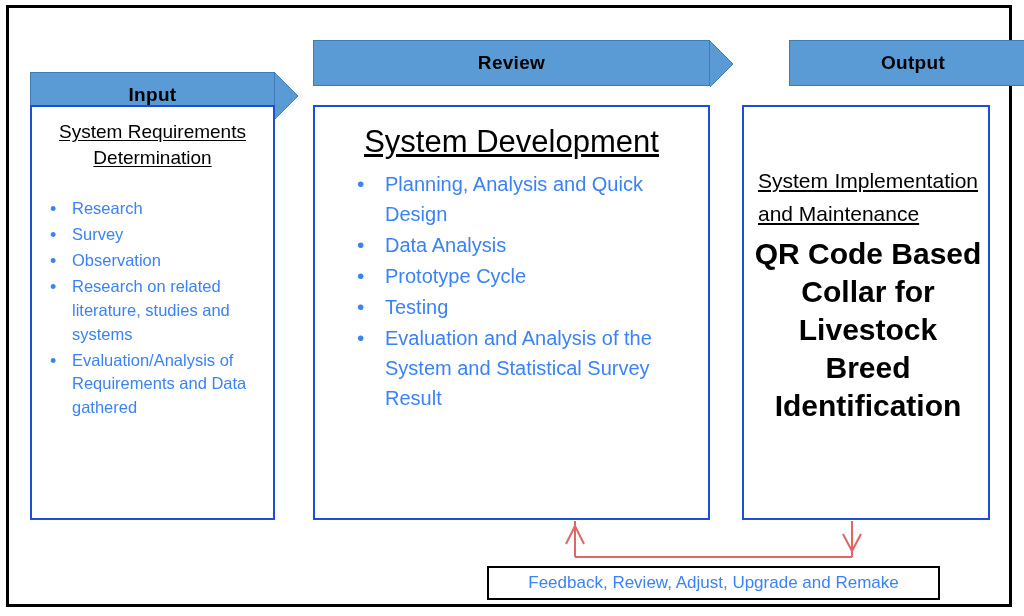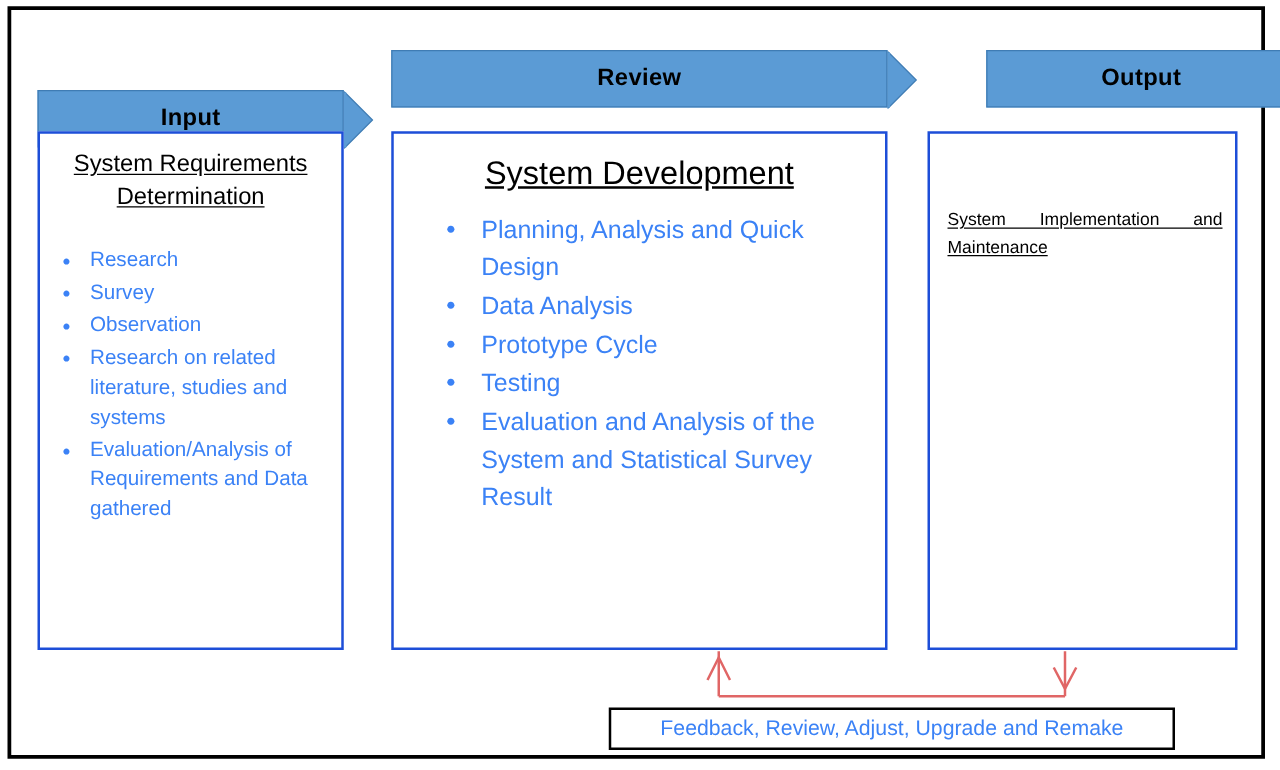--- a/index.html
+++ b/index.html
@@ -139,31 +139,32 @@
     padding-left: 34px;
     margin-bottom: 1px;
   }
   #list-process li::before {
     font-size: 21px;
     left: 6px;
     line-height: 1.5;
   }
 
   #heading-process {
-    font-size: 26px;
+    font-size: 31px;
     padding-top: 14px;
+    text-decoration: underline;
   }
 
   
   #output-subtitle {
     position: absolute;
     left: 14px;
     top: 58px;
     width: 220px;
-    font-size: 14px;
+    font-size: 21px;
     line-height: 1.55;
     color: #000000;
     text-align: justify;
     text-align-last: left;
   }
   #output-subtitle .u {
     text-decoration: underline;
     text-underline-offset: 2px;
   }
 
@@ -260,20 +261,21 @@
       <li>Prototype Cycle</li>
       <li>Testing</li>
       <li>Evaluation and Analysis of the System and Statistical Survey Result</li>
     </ul>
   </div>
 
   <div class="colbox" id="box-output">
     <div id="output-subtitle">
       <span class="u">System  Implementation and Maintenance</span>
     </div>
+    <div id="output-title">QR Code Based Collar for Livestock Breed Identification</div>
   </div>
 
   <svg id="feedback-arrows" viewBox="0 0 1024 616">
 
     <line x1="852" y1="521" x2="852" y2="557" stroke="#E06666" stroke-width="2"></line>
     <polyline points="843,534 852,551 861,534" fill="none" stroke="#E06666" stroke-width="2"></polyline>
 
     <line x1="575" y1="557" x2="852" y2="557" stroke="#E06666" stroke-width="2"></line>
 
     <line x1="575" y1="557" x2="575" y2="521" stroke="#E06666" stroke-width="2"></line>

